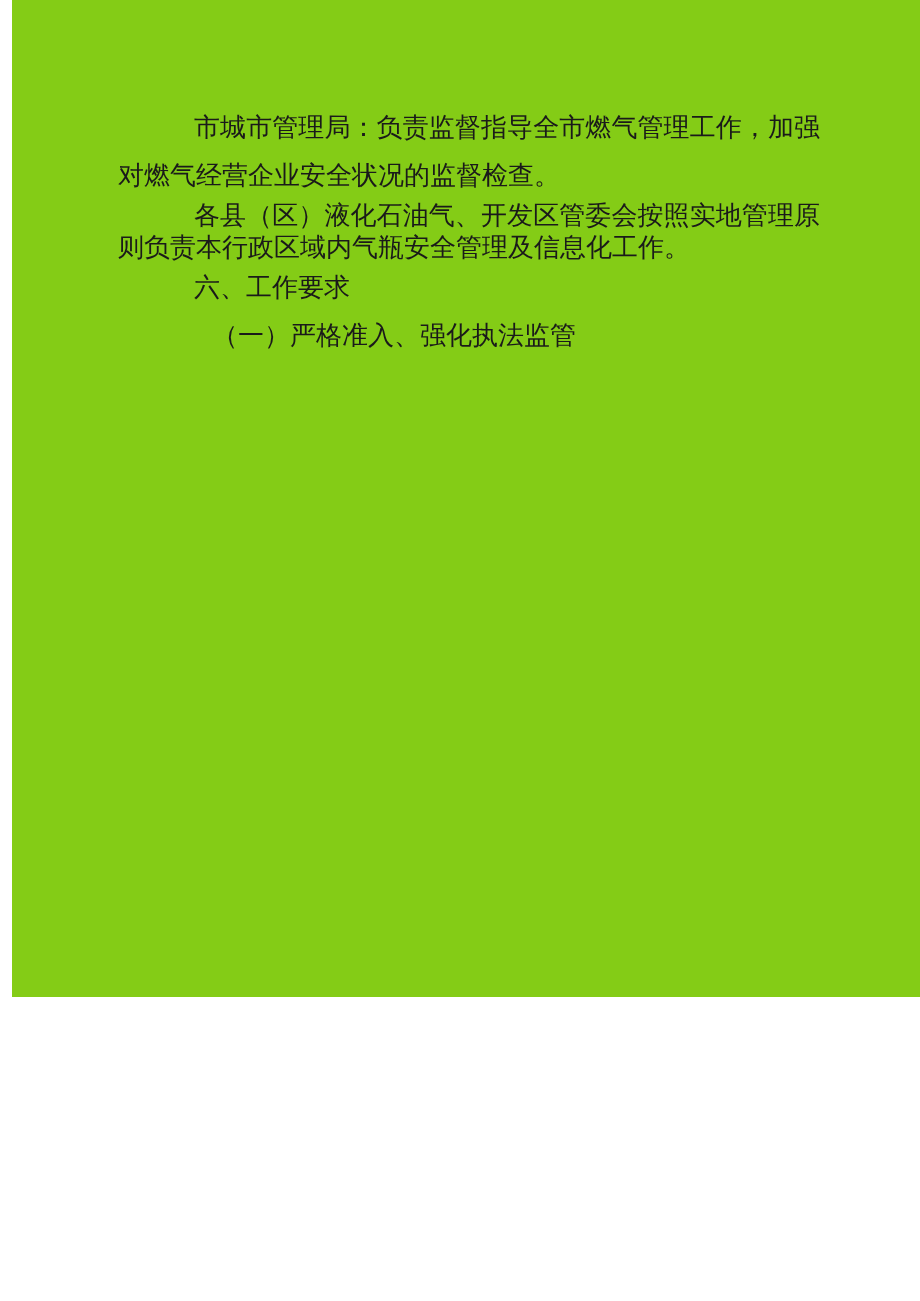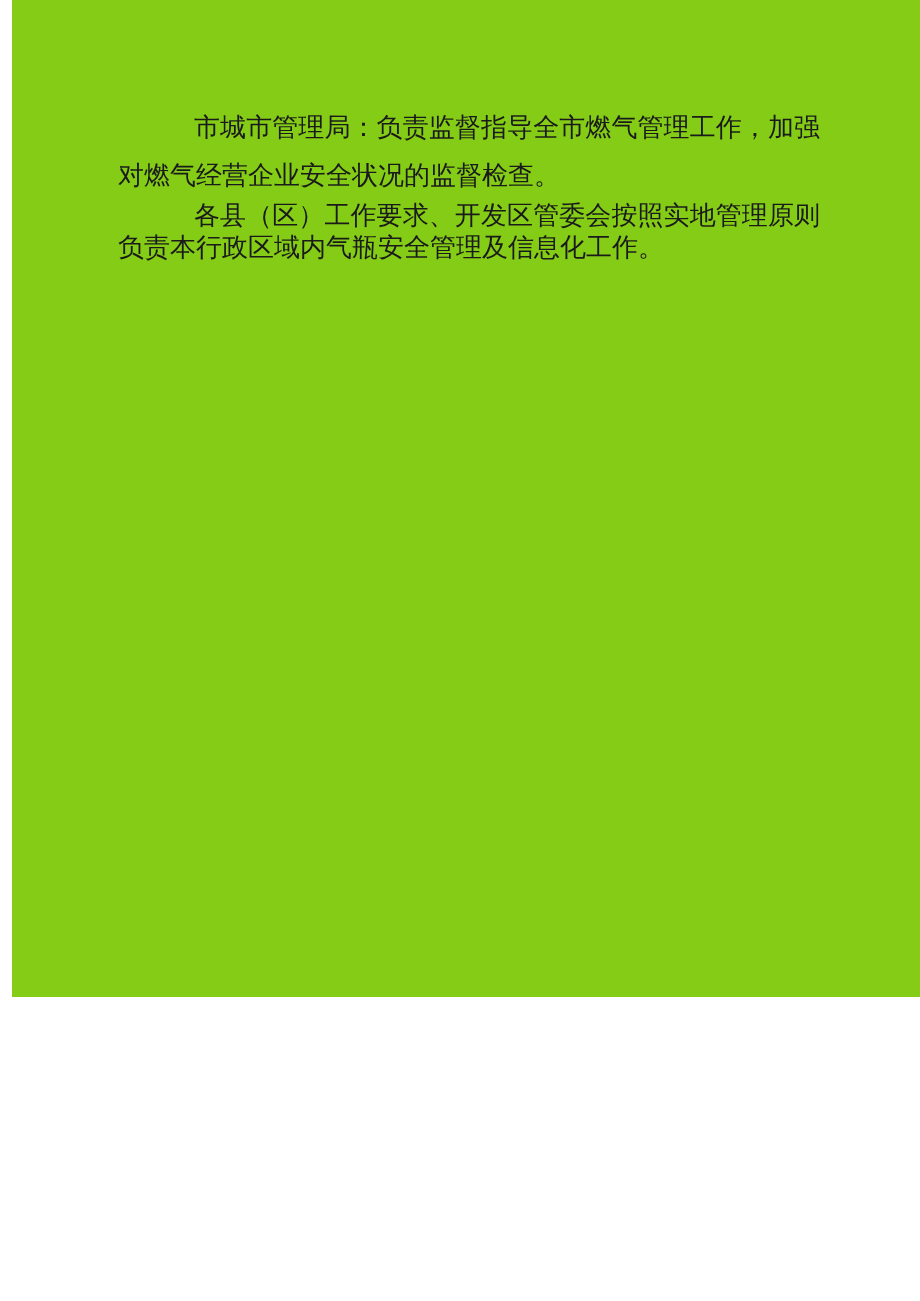--- a/index.html
+++ b/index.html
@@ -48,15 +48,17 @@
     text-align: left;
     text-indent: 94px;
   }
 </style>
 </head>
 <body>
 
 <div class="doc-page">
   <div class="doc-body">
     <p class="para">市城市管理局：负责监督指导全市燃气管理工作，加强对燃气经营企业安全状况的监督检查。</p>
-    <p class="para tight">各县（区）工作要求、开发区管委会按照实地管理原则负责本行政区域内气瓶安全管理及信息化工作。</p>
+    <p class="para tight">各县（区）液化石油气、开发区管委会按照实地管理原则负责本行政区域内气瓶安全管理及信息化工作。</p>
+    <p class="para heading">六、工作要求</p>
+    <p class="para heading-sub">（一）严格准入、强化执法监管</p>
   </div>
 </div>
 
 </body></html>

